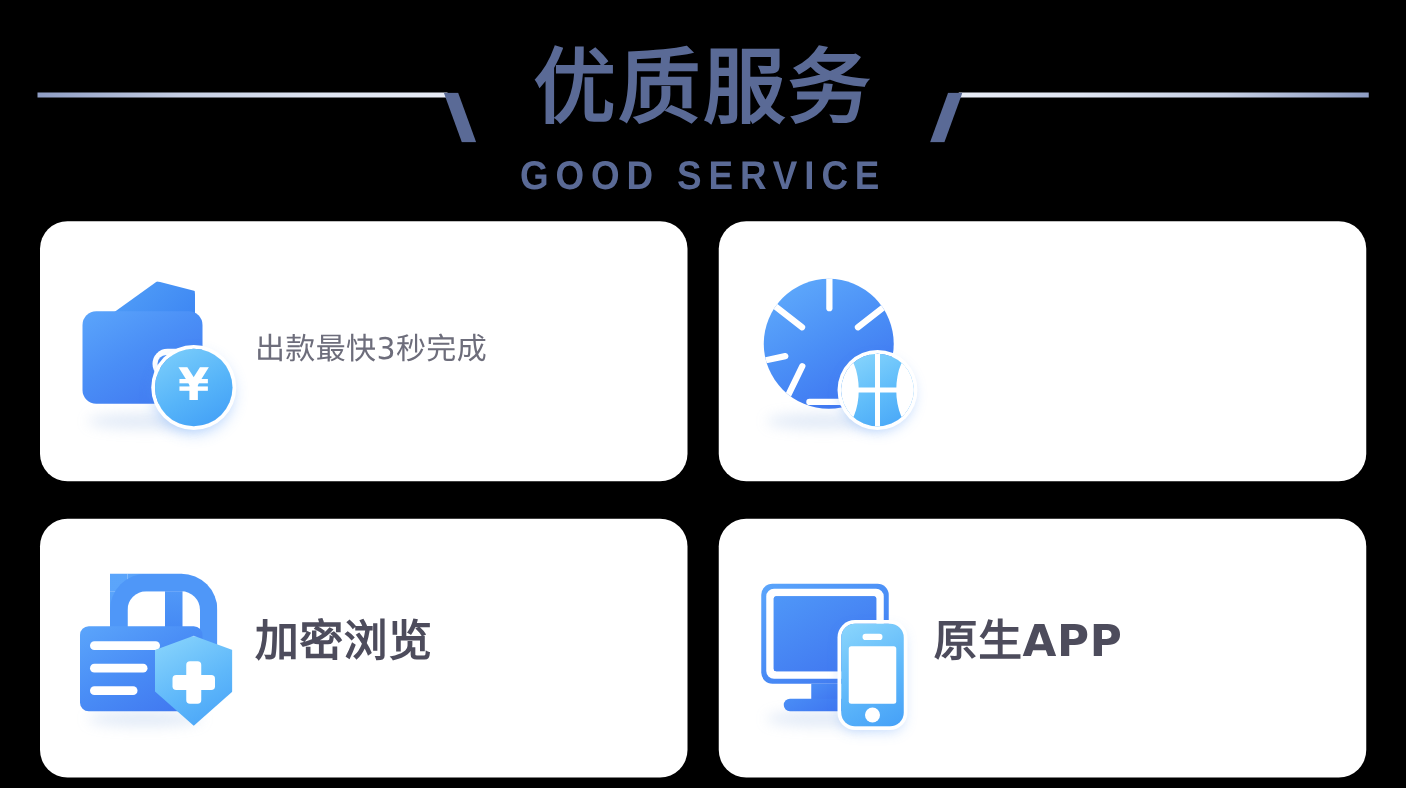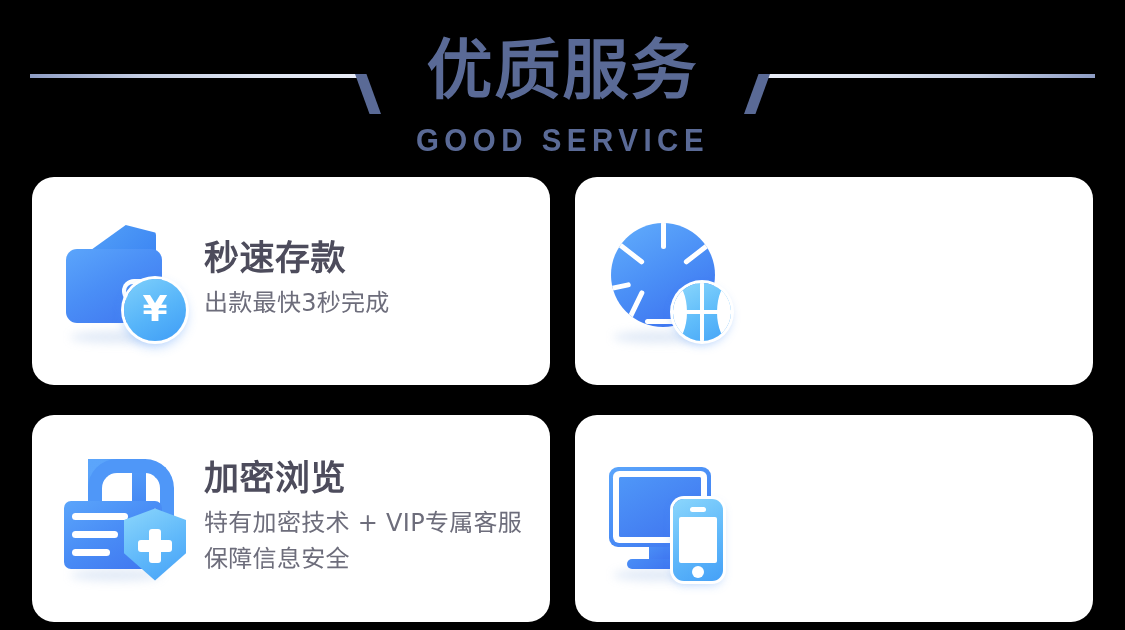--- a/index.html
+++ b/index.html
@@ -374,21 +374,20 @@
       <div class="card-icon">
         <div class="icon-shadow"></div>
         <div class="wallet-flap"></div>
         <div class="wallet-body"></div>
         <div class="wallet-clasp"></div>
         <div class="wallet-coin">
           <span>¥</span>
         </div>
       </div>
       <div class="card-text">
-        <div class="card-title">秒速存款</div>
         <div class="card-desc">出款最快3秒完成</div>
       </div>
     </div>
 
     <div class="card">
       <div class="card-icon">
         <div class="icon-shadow"></div>
         <div class="soccer">
           <span class="s1"></span>
           <span class="seam a"></span>
@@ -419,35 +418,35 @@
         <div class="lock-line ll1"></div>
         <div class="lock-line ll2"></div>
         <div class="lock-line ll3"></div>
         <div class="shield">
           <span class="cross-v"></span>
           <span class="cross-h"></span>
         </div>
       </div>
       <div class="card-text">
         <div class="card-title">加密浏览</div>
-        <div class="card-desc">特有加密技术 + VIP专属客服保障信息安全</div>
       </div>
     </div>
 
     <div class="card">
       <div class="card-icon">
         <div class="icon-shadow"></div>
         <div class="monitor-frame"></div>
         <div class="monitor-screen"></div>
         <div class="monitor-neck"></div>
         <div class="monitor-base"></div>
         <div class="phone">
           <span class="phone-speaker"></span>
           <span class="phone-screen"></span>
           <span class="phone-home"></span>
         </div>
       </div>
       <div class="card-text">
+        <div class="card-title">原生APP</div>
       </div>
     </div>
 
   </div>
 </div>
 
 </body></html>

